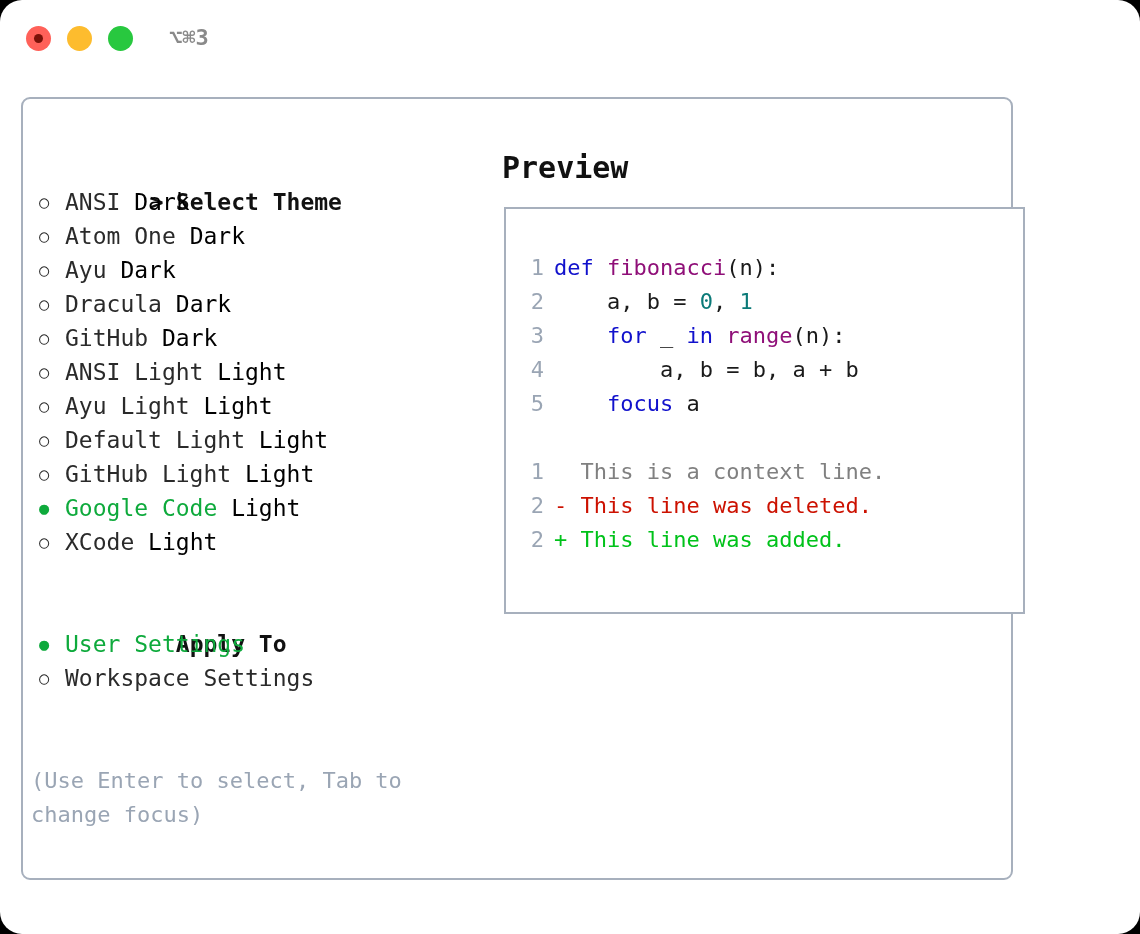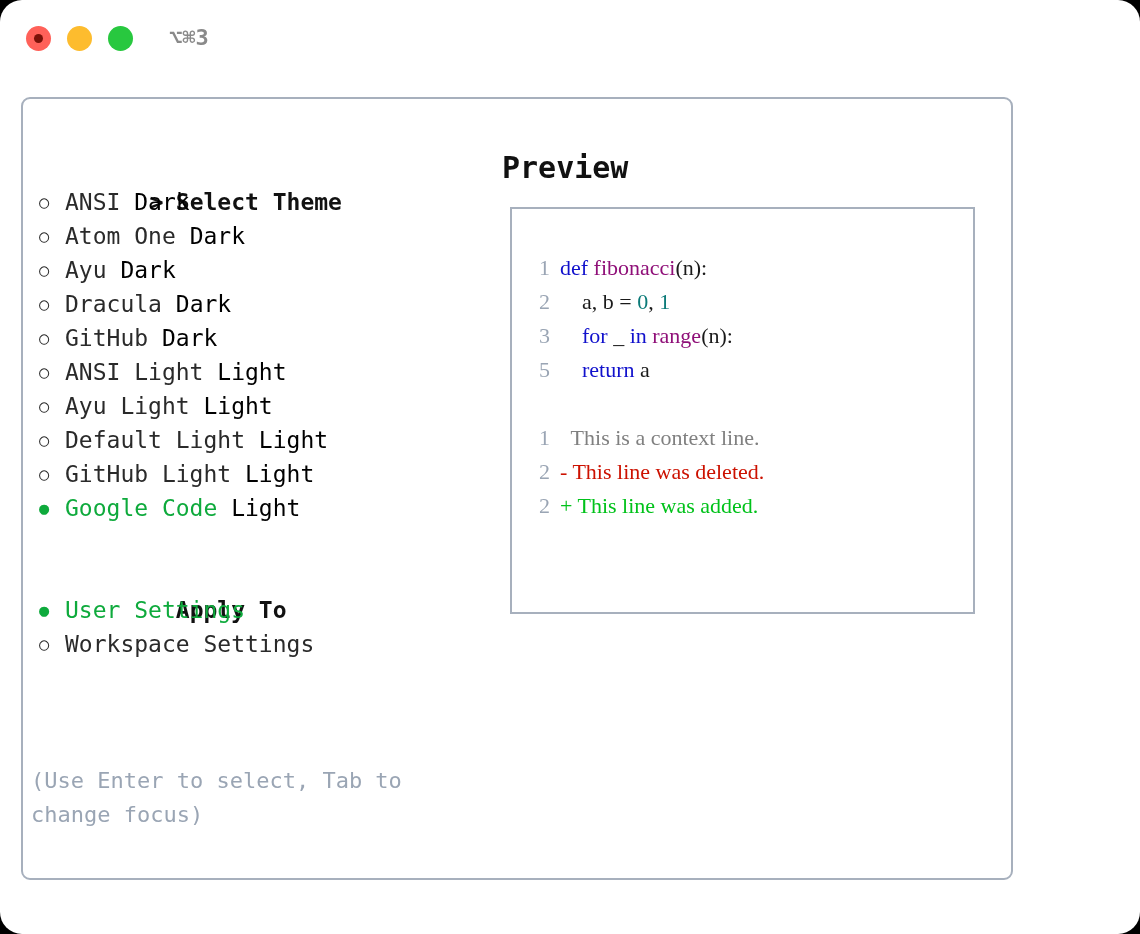--- a/index.html
+++ b/index.html
@@ -131,28 +131,27 @@
   }
   #preview-title {
     font-size: 30px;
     font-weight: bold;
     color: #111111;
     line-height: 34px;
     white-space: pre;
   }
   #preview-box {
     position: absolute;
-    left: 8px;
+    left: 2px;
     top: 56px;
-    width: 465px;
+    width: 521px;
     height: 407px;
     border: 2px solid #a7b0bd;
     box-sizing: border-box;
     background: #ffffff;
-    font-family: Liberation Serif, serif;
   }
   #code-area {
     position: absolute;
     left: 14px;
     top: 42px;
     right: 8px;
   }
   .code-line {
     height: 34px;
     line-height: 34px;
@@ -202,20 +201,21 @@
           <div class="row"><span class="marker ring">○</span><span class="theme-name">ANSI</span><span class="theme-badge"> Dark</span></div>
           <div class="row"><span class="marker ring">○</span><span class="theme-name">Atom One</span><span class="theme-badge"> Dark</span></div>
           <div class="row"><span class="marker ring">○</span><span class="theme-name">Ayu</span><span class="theme-badge"> Dark</span></div>
           <div class="row"><span class="marker ring">○</span><span class="theme-name">Dracula</span><span class="theme-badge"> Dark</span></div>
           <div class="row"><span class="marker ring">○</span><span class="theme-name">GitHub</span><span class="theme-badge"> Dark</span></div>
           <div class="row"><span class="marker ring">○</span><span class="theme-name">ANSI Light</span><span class="theme-badge"> Light</span></div>
           <div class="row"><span class="marker ring">○</span><span class="theme-name">Ayu Light</span><span class="theme-badge"> Light</span></div>
           <div class="row"><span class="marker ring">○</span><span class="theme-name">Default Light</span><span class="theme-badge"> Light</span></div>
           <div class="row"><span class="marker ring">○</span><span class="theme-name">GitHub Light</span><span class="theme-badge"> Light</span></div>
           <div class="row"><span class="marker dot">●</span><span class="theme-name selected">Google Code</span><span class="theme-badge"> Light</span></div>
+          <div class="row"><span class="marker ring">○</span><span class="theme-name">XCode</span><span class="theme-badge"> Light</span></div>
         </div>
 
       <div class="spacer-line"></div>
 
       <div class="row">
         <span class="marker blank">○</span><span class="hdr-label">Apply To</span>
       </div>
 
       <div id="apply-list">
           <div class="row"><span class="marker dot">●</span><span class="theme-name selected">User Settings</span></div>
@@ -227,21 +227,22 @@
 
     <div id="right-col">
       <div id="preview-title">Preview</div>
 
       <div id="preview-box">
         <div id="code-area">
           <div id="code-lines">
               <div class="code-line"><span class="ln">1</span><span class="tok-kw">def </span><span class="tok-fn">fibonacci</span><span class="tok-plain">(n):</span></div>
               <div class="code-line"><span class="ln">2</span><span class="tok-plain">    a, b = </span><span class="tok-num">0</span><span class="tok-plain">, </span><span class="tok-num">1</span></div>
               <div class="code-line"><span class="ln">3</span><span class="tok-plain">    </span><span class="tok-kw">for</span><span class="tok-plain"> _ </span><span class="tok-kw">in</span><span class="tok-plain"> </span><span class="tok-fn">range</span><span class="tok-plain">(n):</span></div>
-              <div class="code-line"><span class="ln">5</span><span class="tok-plain">    </span><span class="tok-kw">return</span><span class="tok-plain"> a</span></div>
+              <div class="code-line"><span class="ln">4</span><span class="tok-plain">        a, b = b, a + b</span></div>
+              <div class="code-line"><span class="ln">5</span><span class="tok-plain">    </span><span class="tok-kw">focus</span><span class="tok-plain"> a</span></div>
             </div>
           <div class="spacer-line"></div>
           <div id="diff-lines">
               <div class="code-line"><span class="ln">1</span><span class="tok-ctx">  This is a context line.</span></div>
               <div class="code-line"><span class="ln">2</span><span class="tok-del">- This line was deleted.</span></div>
               <div class="code-line"><span class="ln">2</span><span class="tok-add">+ This line was added.</span></div>
             </div>
         </div>
       </div>
     </div>

